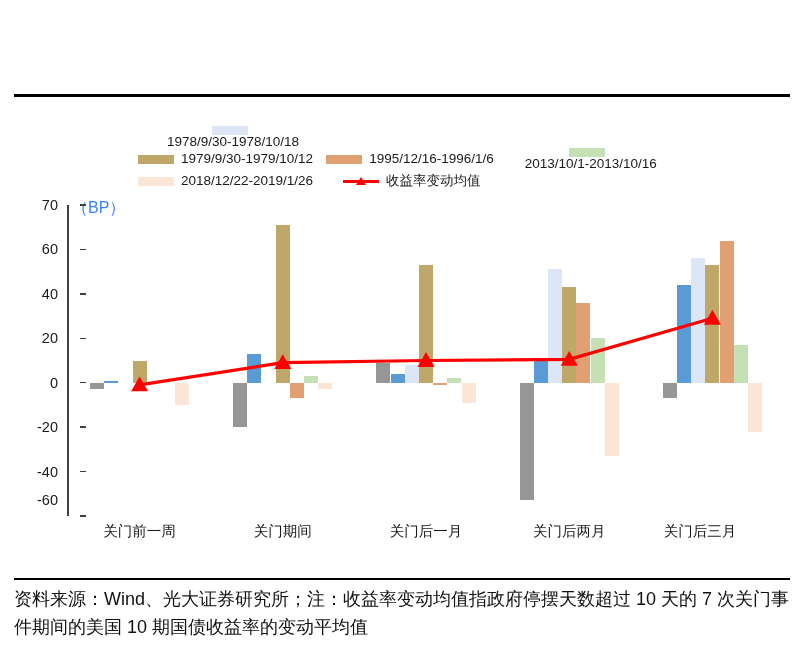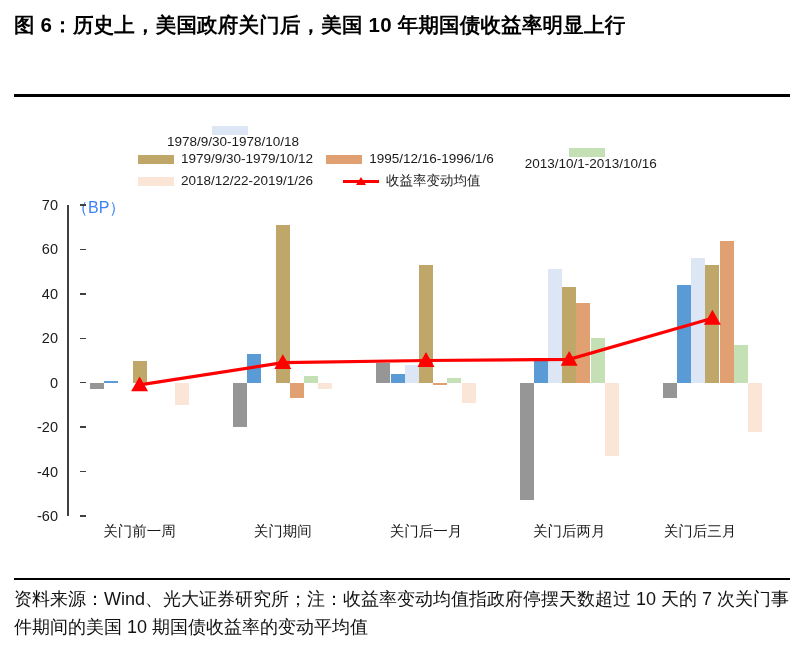--- a/index.html
+++ b/index.html
@@ -167,23 +167,20 @@
     font-size: 18px;
     line-height: 1.55;
     color: #111111;
   }
 </style>
 </head>
 <body>
 
 <div id="page">
 
-  <div class="title-block">
-    <div class="fig-title">图 6：历史上，美国政府关门后，美国 10 年期国债收益率明显上行</div>
-  </div>
   <div class="title-rule"></div>
 
   <div class="legend" id="legend">
       <div class="legend-row">
         <div class="legend-item c3">
           <span class="swatch" style="background: rgb(220, 230, 245);"></span>
           <span class="legend-label">1978/9/30-1978/10/18</span>
         </div>
       </div>
       <div class="legend-row">
@@ -225,21 +222,21 @@
         <div class="ytick-label" style="top: 97.8571px;">40</div>
         <div class="ytick-mark" style="top: 97.1071px;"></div>
         <div class="ytick-label" style="top: 142.286px;">20</div>
         <div class="ytick-mark" style="top: 141.536px;"></div>
         <div class="ytick-label" style="top: 186.714px;">0</div>
         <div class="ytick-mark" style="top: 185.964px;"></div>
         <div class="ytick-label" style="top: 231.143px;">-20</div>
         <div class="ytick-mark" style="top: 230.393px;"></div>
         <div class="ytick-label" style="top: 275.571px;">-40</div>
         <div class="ytick-mark" style="top: 274.821px;"></div>
-        <div class="ytick-label" style="top: 320px;">-60</div>
+        <div class="ytick-label" style="top: 304px;">-60</div>
         <div class="ytick-mark" style="top: 319.25px;"></div>
       </div>
     <div class="yaxis-line"></div>
     <div class="plot" id="plot">
         <div class="bar" title="1976/9/30-1976/10/11 关门前一周: -3" style="left: 21.9px; width: 14.2px; background: rgb(150, 150, 150); bottom: 126.621px; height: 6.66429px;"></div>
         <div class="bar" title="1977/9/30-1977/10/13 关门前一周: 1" style="left: 36.1px; width: 14.2px; background: rgb(91, 155, 213); bottom: 133.286px; height: 2.22143px;"></div>
         <div class="bar" title="1978/9/30-1978/10/18 关门前一周: 0" style="left: 50.3px; width: 14.2px; background: rgb(220, 230, 245); bottom: 133.286px; height: 0px;"></div>
         <div class="bar" title="1979/9/30-1979/10/12 关门前一周: 10" style="left: 64.5px; width: 14.2px; background: rgb(191, 167, 106); bottom: 133.286px; height: 22.2143px;"></div>
         <div class="bar" title="1995/12/16-1996/1/6 关门前一周: 0" style="left: 78.7px; width: 14.2px; background: rgb(224, 160, 113); bottom: 133.286px; height: 0px;"></div>
         <div class="bar" title="2013/10/1-2013/10/16 关门前一周: 0" style="left: 92.9px; width: 14.2px; background: rgb(197, 224, 180); bottom: 133.286px; height: 0px;"></div>

